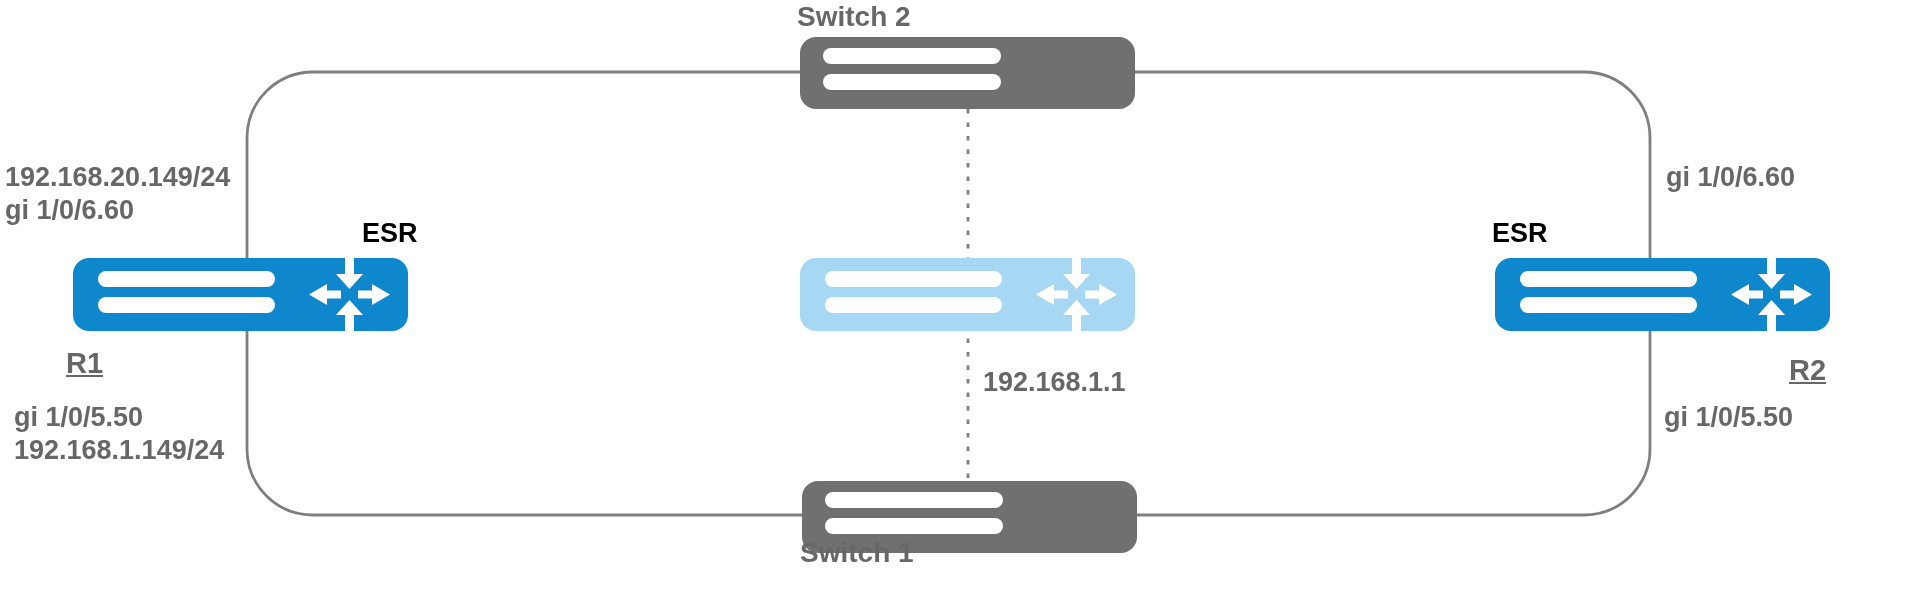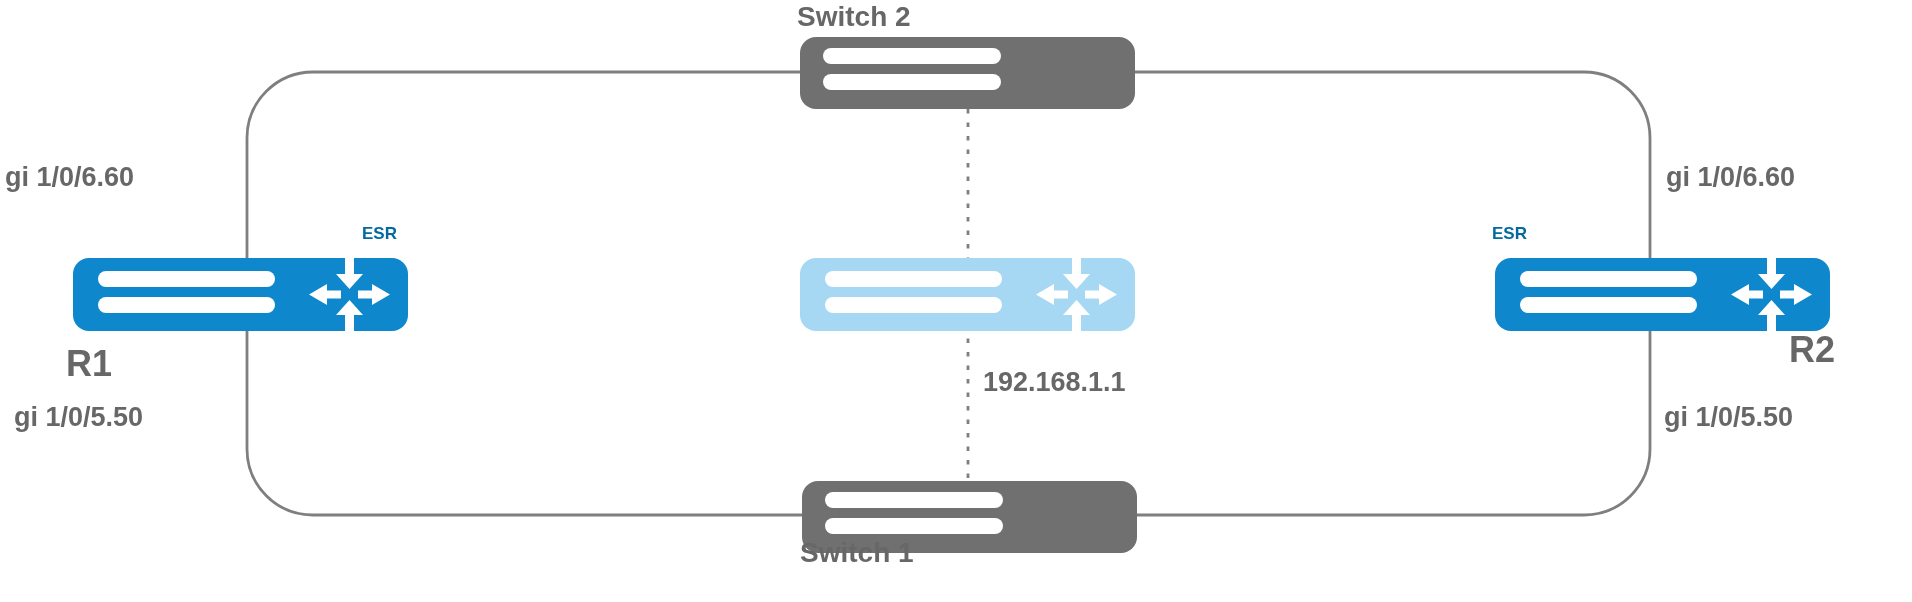--- a/index.html
+++ b/index.html
@@ -17,22 +17,22 @@
   .router-fill{fill:#0e87cd;}
   .vrouter-fill{fill:#a6d7f3;}
   .switch-fill{fill:#707070;}
   .white-fill{fill:#ffffff;}
   .lbl{
     position:absolute;z-index:3;
     font-weight:700;font-size:27px;line-height:33px;
     color:#676767;white-space:nowrap;
   }
   .lbl div{white-space:nowrap;}
-  .esr-lbl{color:#0369a1;font-size:17px;}
-  .dev-name{font-size:36px;}
+  .esr-lbl{color:#000000;font-size:27px;}
+  .dev-name{font-size:29px;text-decoration:underline;}
   .sw-name{font-size:28px;}
 </style>
 </head>
 <body>
 
 <div class="canvas">
 
   <svg class="wires" width="1912" height="602" viewBox="0 0 1912 602">
     <rect x="247" y="72" width="1403" height="443" rx="66" ry="66" fill="none" stroke="#7f7f7f" stroke-width="2.8"></rect>
     <line x1="968" y1="109" x2="968" y2="480" stroke="#7f7f7f" stroke-width="2.8" stroke-dasharray="4.5 9"></line>
@@ -107,32 +107,34 @@
       </g>
     </svg>
   </div>
 
   <div class="lbl sw-name" style="left:797px;top:0px">Switch 2</div>
 
   <div class="lbl sw-name" style="left:800px;top:536px">Switch 1</div>
 
   <div class="lbl dev-name" style="left:66px;top:347px">R1</div>
 
-  <div class="lbl dev-name" style="left:1789px;top:333px">R2</div>
+  <div class="lbl dev-name" style="left:1789px;top:354px">R2</div>
 
   <div class="lbl esr-lbl" style="left:362px;top:217px">ESR</div>
 
   <div class="lbl esr-lbl" style="left:1492px;top:217px">ESR</div>
 
   <div class="lbl" style="left:5px;top:161px">
+    <div>192.168.20.149/24</div>
     <div>gi 1/0/6.60</div>
   </div>
 
   <div class="lbl" style="left:14px;top:401px">
     <div>gi 1/0/5.50</div>
+    <div>192.168.1.149/24</div>
   </div>
 
   <div class="lbl" style="left:1666px;top:161px">
     <div>gi 1/0/6.60</div>
   </div>
 
   <div class="lbl" style="left:1664px;top:401px">
     <div>gi 1/0/5.50</div>
   </div>
 

